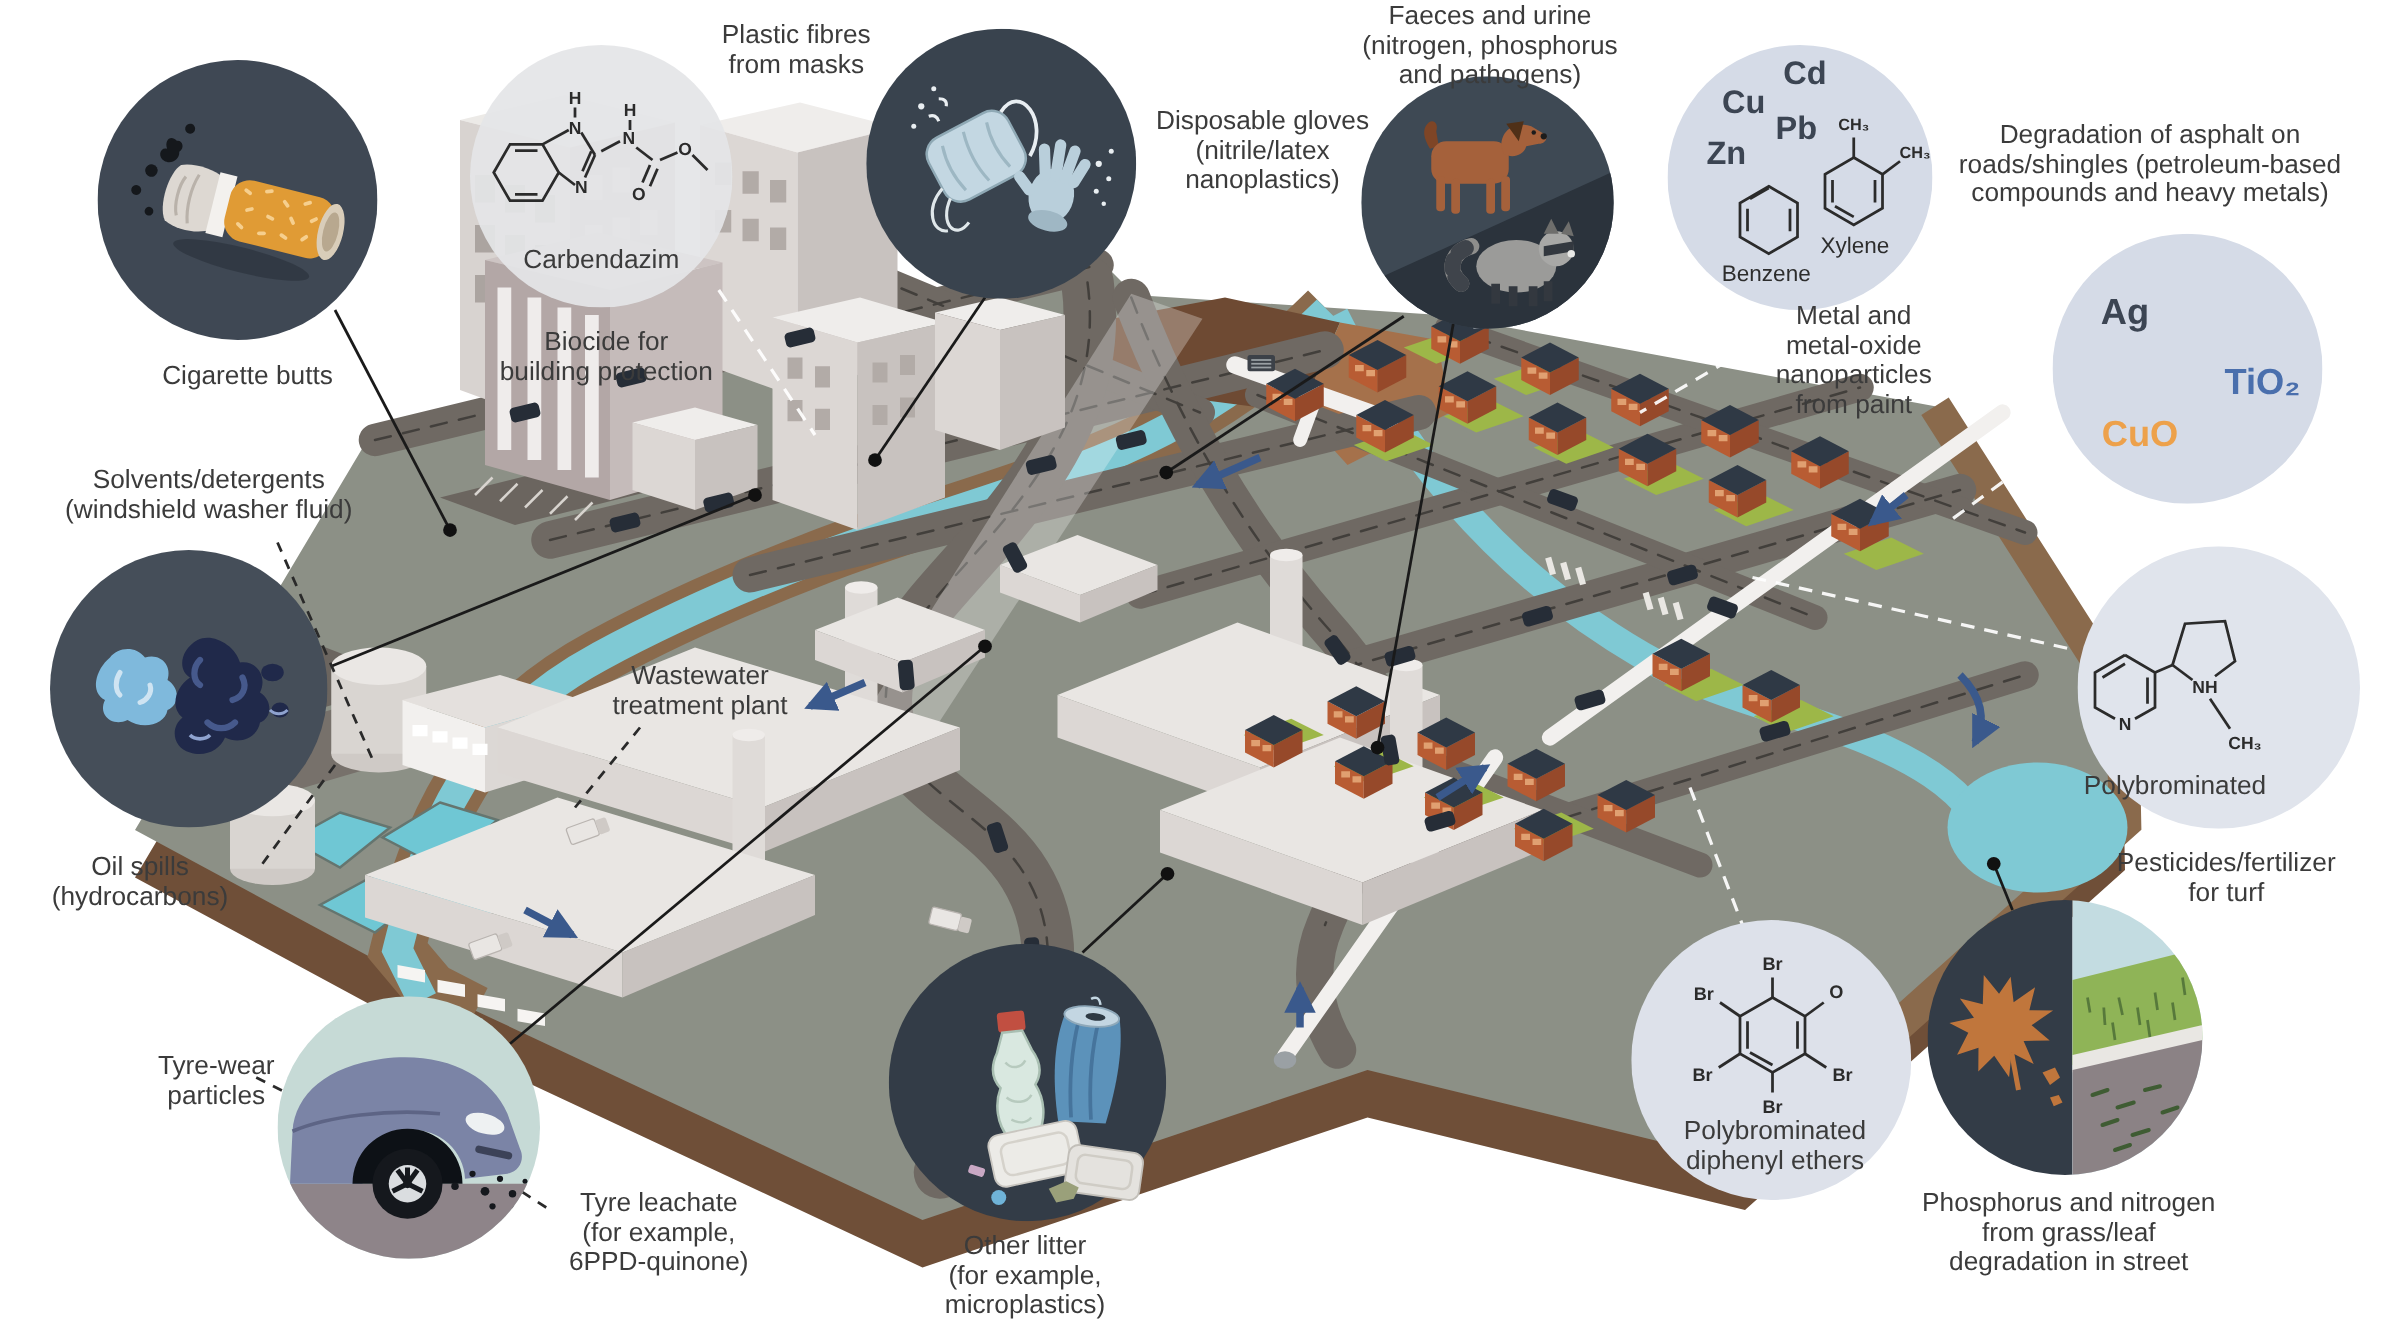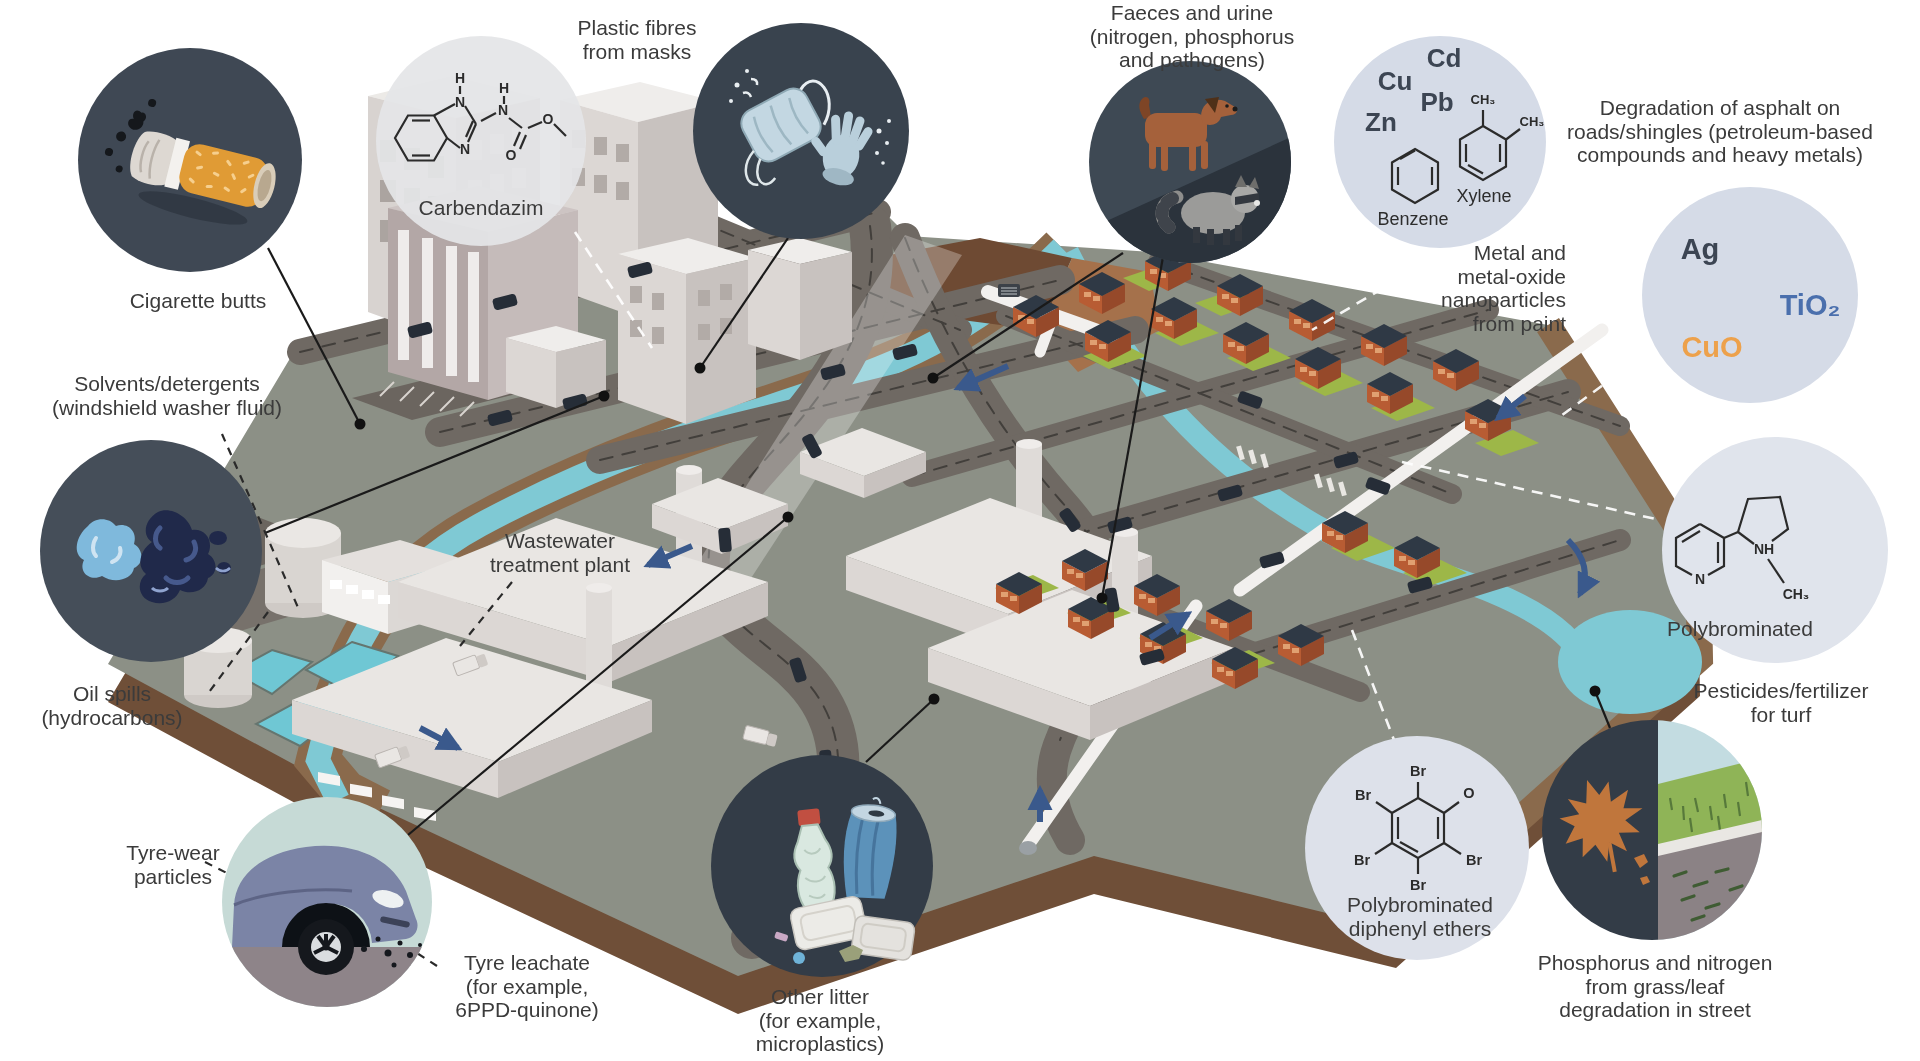--- a/index.html
+++ b/index.html
@@ -3,21 +3,21 @@
 <meta charset="utf-8">
 <style>
   html,body{margin:0;padding:0;background:#fff;}
   .stage{position:relative;width:1920px;height:1061px;background:#ffffff;overflow:hidden;
          font-family:"Liberation Sans",sans-serif;}
   .scene{position:absolute;left:0;top:0;}
   .co{position:absolute;}
   .lbl{position:absolute;font-size:21px;line-height:1.13;color:#3b3b3b;white-space:pre-line;
        text-align:center;}
   .lbl.l{text-align:center}
-  .lbl.r{text-align:right}
+  .lbl.r{text-align:center}
   text{font-family:"Liberation Sans",sans-serif;}
 </style>
 </head>
 <body>
 
 <div class="stage">
 
 <svg class="scene" width="1920" height="1061" viewBox="0 0 1920 1061">
   <defs>
     <marker id="arr" viewBox="0 0 10 10" refX="8" refY="5" markerWidth="4.2" markerHeight="4.2" orient="auto">
@@ -739,20 +739,25 @@
 <div class="lbl l" style="left:2px;top:682px;width:220px">Oil spills
 (hydrocarbons)</div>
 <div class="lbl l" style="left:93px;top:841px;width:160px">Tyre-wear
 particles</div>
 <div class="lbl l" style="left:437px;top:951px;width:180px">Tyre leachate
 (for example,
 6PPD-quinone)</div>
 <div class="lbl" style="left:517px;top:16px;width:240px">Plastic fibres
 from masks</div>
 <div class="lbl" style="left:391px;top:196px;width:180px">Carbendazim</div>
+<div class="lbl" style="left:355px;top:262px;width:260px">Biocide for
+building protection</div>
+<div class="lbl" style="left:890px;top:85px;width:240px">Disposable gloves
+(nitrile/latex
+nanoplastics)</div>
 <div class="lbl l" style="left:460px;top:529px;width:200px">Wastewater
 treatment plant</div>
 <div class="lbl" style="left:1062px;top:1px;width:260px">Faeces and urine
 (nitrogen, phosphorus
 and pathogens)</div>
 <div class="lbl l" style="left:1520px;top:96px;width:400px">Degradation of asphalt on
 roads/shingles (petroleum-based
 compounds and heavy metals)</div>
 <div class="lbl r" style="left:1400px;top:241px;width:166px">Metal and
 metal-oxide

